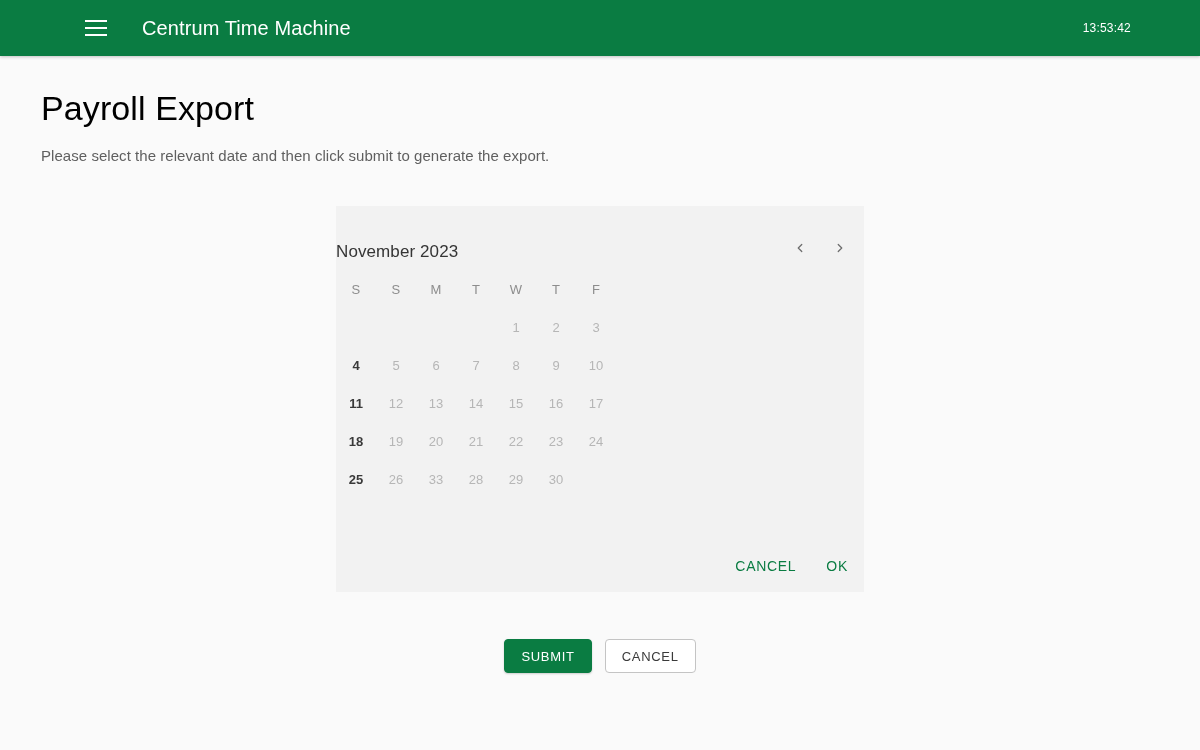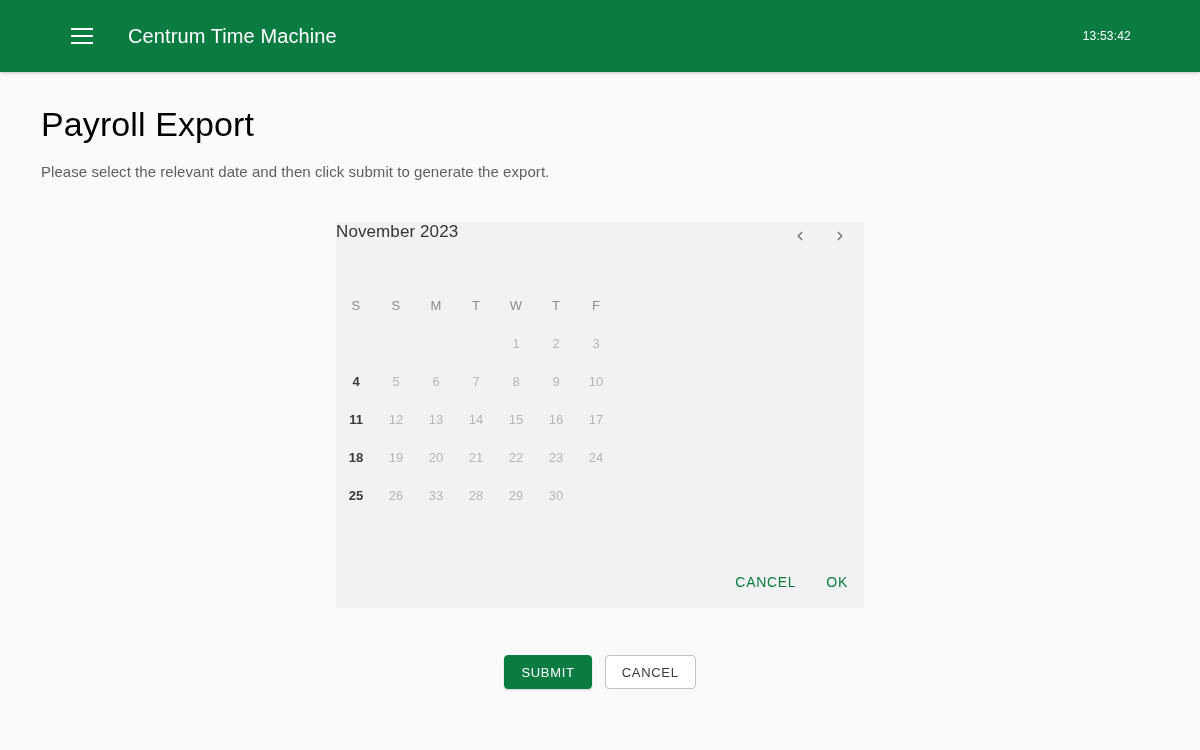--- a/index.html
+++ b/index.html
@@ -11,25 +11,25 @@
   }
   body {
     font-family: "Liberation Sans", sans-serif;
     background: #fafafa;
     color: #333;
     -webkit-font-smoothing: antialiased;
   }
 
   
   .appbar {
-    height: 72px;
+    height: 56px;
     background: #0a7c42;
     display: flex;
     align-items: center;
-    padding: 0 24px 0 2px;
+    padding: 0 24px 0 16px;
     box-shadow: 0 1px 3px rgba(0,0,0,0.22);
     position: relative;
     z-index: 5;
   }
   .menu-btn {
     width: 48px; height: 48px;
     margin-left: 56px;
     display: flex; flex-direction: column;
     align-items: center; justify-content: center;
     gap: 5px;
@@ -113,21 +113,21 @@
     background: #3c3c3c;
   }
   .picker-right {
     flex: 1 1 auto;
     padding: 0;
     position: relative;
   }
 
   .cal-head {
     display: flex;
-    align-items: flex-start;
+    align-items: flex-end;
     height: 56px;
     padding: 0 10px 0 0;
   }
   .cal-month {
     font-size: 17px;
     color: #353535;
     margin-left: 0;
     white-space: nowrap;
     letter-spacing: 0.1px;
   }

